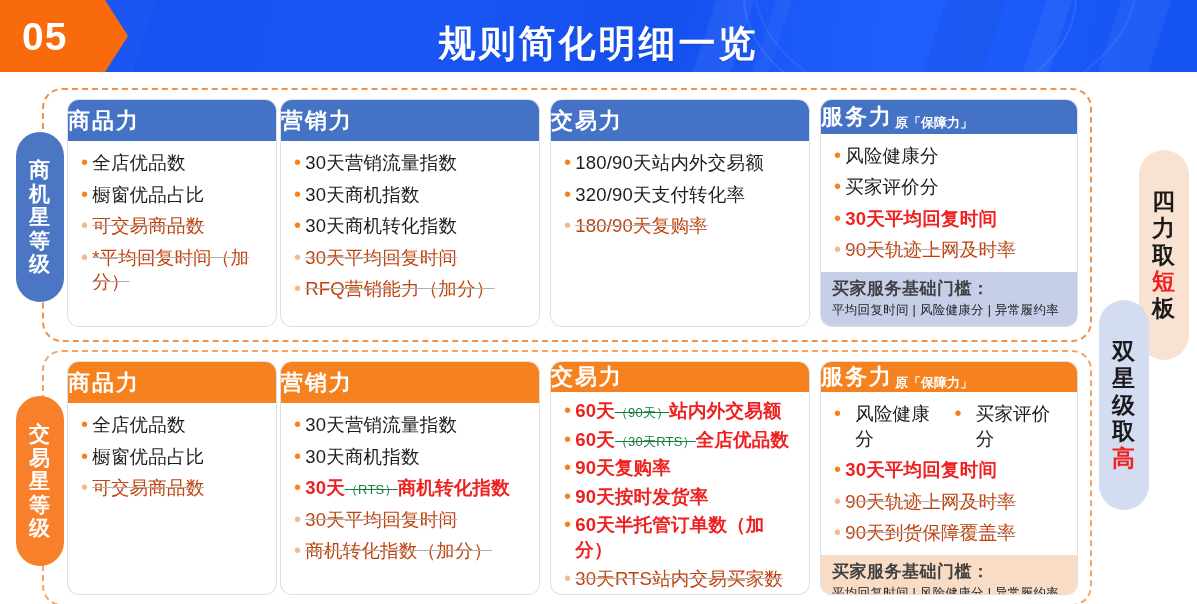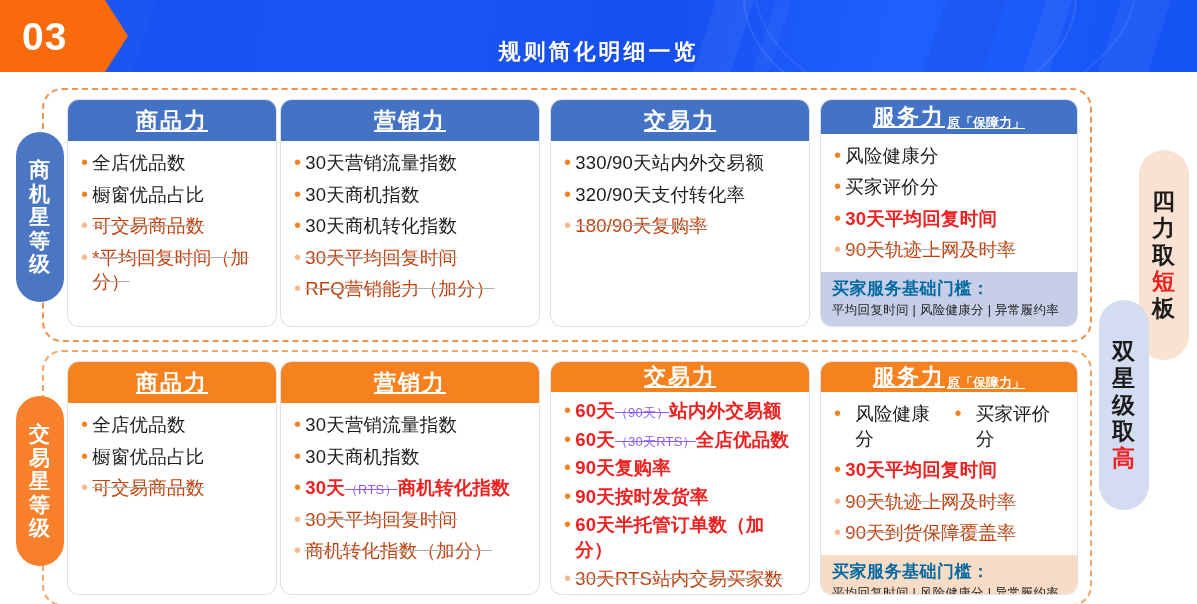--- a/index.html
+++ b/index.html
@@ -33,23 +33,23 @@
     position:absolute;left:0;top:0;width:128px;height:72px;
     background:#F86A0B;
     clip-path:polygon(0 0,105px 0,128px 36px,105px 72px,0 72px);
     display:flex;align-items:center;justify-content:flex-start;
   }
   .badge-inner{
     color:#fff;font-size:39px;font-weight:bold;letter-spacing:1px;
     padding-left:22px;line-height:1;font-family:"Liberation Sans",sans-serif;
   }
   .banner-title{
-    position:absolute;left:0;top:16px;width:1197px;height:72px;
+    position:absolute;left:0;top:8px;width:1197px;height:72px;
     display:flex;align-items:center;justify-content:center;
-    color:#ffffff;font-size:22px;font-weight:bold;letter-spacing:3px;
+    color:#ffffff;font-size:37px;font-weight:bold;letter-spacing:3px;
     text-shadow:0 1px 2px rgba(0,0,0,0.12);
   }
 
   
   .pill{
     position:absolute;border-radius:30px;display:flex;flex-direction:column;
     align-items:center;justify-content:center;color:#fff;font-weight:bold;
     font-size:21px;line-height:1.12;letter-spacing:1px;
   }
   .pill span{display:block;}
@@ -72,22 +72,22 @@
   .group-top{left:42px;top:88px;width:1046px;height:250px;}
   .group-bottom{left:42px;top:350px;width:1046px;height:252px;border-color:#F4A566;}
 
   
   .card{
     position:absolute;background:#fff;border-radius:11px;
     box-shadow:0 0 0 1px rgba(150,160,180,0.32);
     overflow:hidden;display:flex;flex-direction:column;
   }
   .card-head{
-    height:41px;display:flex;align-items:center;justify-content:center;
-    color:#fff;font-weight:bold;font-size:22px;letter-spacing:2px;text-decoration:underline;
+    height:41px;display:flex;align-items:center;justify-content:flex-start;
+    color:#fff;font-weight:bold;font-size:22px;letter-spacing:2px;
   }
   .head-blue{background:#4472C4;}
   .head-orange{background:#F5821F;}
   .card-head .sub{
     font-size:13px;font-weight:bold;letter-spacing:0px;margin-left:2px;
     position:relative;top:6px;
   }
   .card-body{
     flex:1;padding:10px 12px 6px 13px;
   }
@@ -96,30 +96,30 @@
     font-size:18.5px;line-height:1.33;color:#1c1c1c;
     margin-bottom:7px;letter-spacing:0.2px;
   }
   .dot{
     color:#F5821F;font-size:20px;line-height:1.15;margin-right:4px;flex:0 0 auto;
   }
   .item.red .txt{color:#EF2020;font-weight:bold;}
   .item.muted .dot{color:#F7B98A;}
   .item.muted .txt{color:#c2410c;text-decoration:line-through;text-decoration-color:#B0B0B0;}
   .item .txt{flex:1;}
-  .item .small-dim{font-size:13px;color:#8b5cf6;text-decoration:line-through;font-weight:normal;}
+  .item .small-dim{font-size:13px;color:#15803d;text-decoration:line-through;font-weight:normal;}
 
   .inline-pair{display:flex;align-items:flex-start;gap:10px;}
 
   .card-foot{
     padding:5px 10px 7px 11px;
   }
   .foot-blue{background:#C6CEE8;}
   .foot-peach{background:#F8DCC6;}
-  .foot-title{font-size:17px;font-weight:bold;color:#0369a1;letter-spacing:0.5px;}
+  .foot-title{font-size:17px;font-weight:bold;color:#404040;letter-spacing:0.5px;}
   .foot-sub{font-size:12.5px;color:#222;margin-top:2px;letter-spacing:0.3px;}
 
   
   .c1{left:68px;top:100px;width:208px;height:226px;}
   .c2{left:281px;top:100px;width:258px;height:226px;}
   .c3{left:551px;top:100px;width:258px;height:226px;}
   .c4{left:821px;top:100px;width:256px;height:226px;}
   
   .d1{left:68px;top:362px;width:208px;height:232px;}
   .d2{left:281px;top:362px;width:258px;height:232px;}
@@ -136,21 +136,21 @@
   <div class="streak s1"></div>
   <div class="streak s2"></div>
   <div class="streak s3"></div>
   <div class="streak s4"></div>
   <div class="streak s5"></div>
   <div class="arc"></div>
   <div class="arc2"></div>
 </div>
 <div class="banner-title">规则简化明细一览</div>
 <div class="badge">
-  <div class="badge-inner">03</div>
+  <div class="badge-inner">05</div>
 </div>
 
 <div class="group group-top"></div>
 <div class="group group-bottom"></div>
 
 <div class="pill pill-blue">
   <span>商</span>
   <span>机</span>
   <span>星</span>
   <span>等</span>
@@ -231,21 +231,21 @@
   </div>
 </div>
 
 <div class="card c3">
   <div class="card-head head-blue">
     <span>交易力</span>
   </div>
   <div class="card-body">
     <div class="item">
         <span class="dot">•</span>
-        <span class="txt">330/90天站内外交易额</span>
+        <span class="txt">180/90天站内外交易额</span>
       </div>
     <div class="item">
         <span class="dot">•</span>
         <span class="txt">320/90天支付转化率</span>
       </div>
     <div class="item muted">
         <span class="dot">•</span>
         <span class="txt">180/90天复购率</span>
       </div>
   </div>

